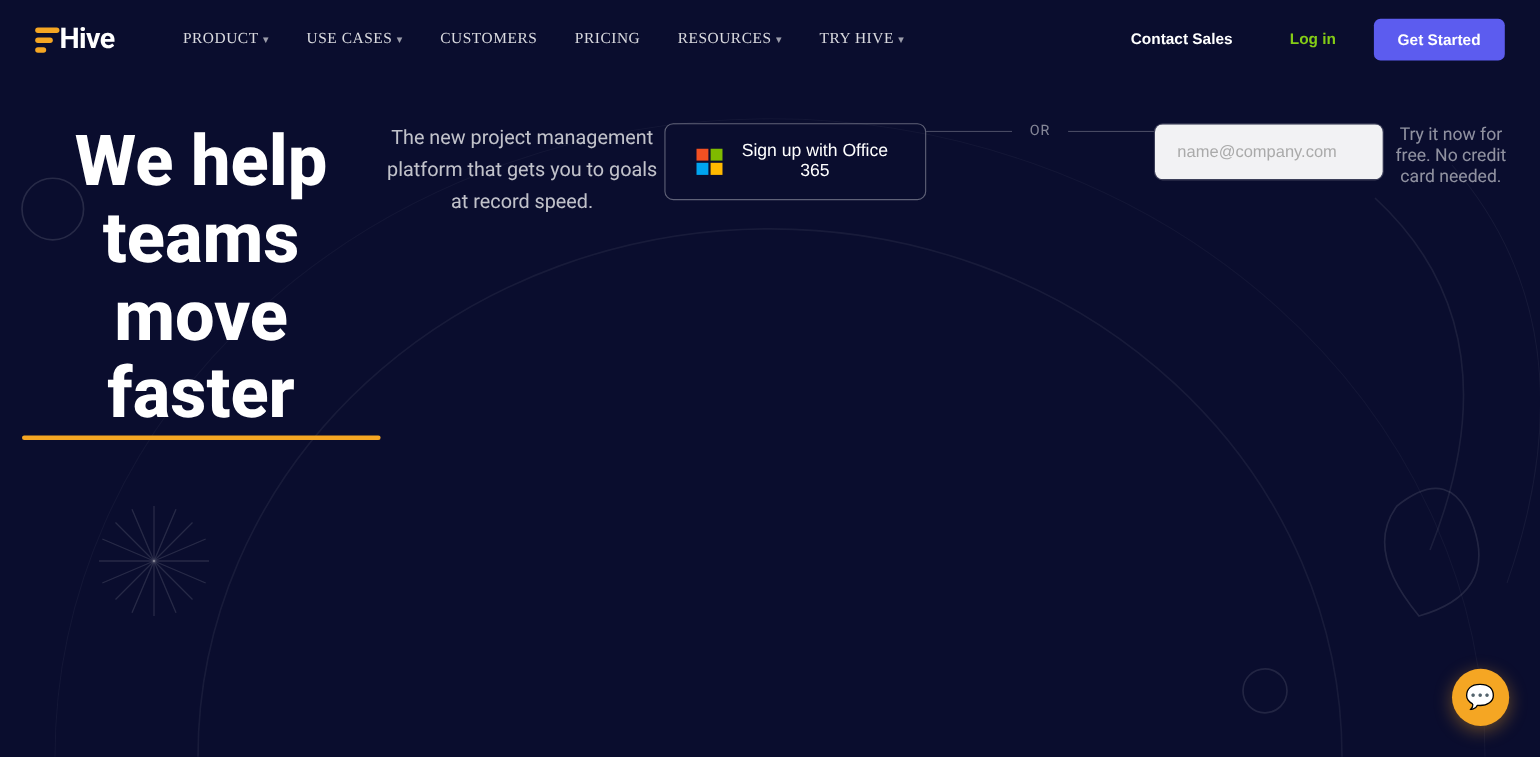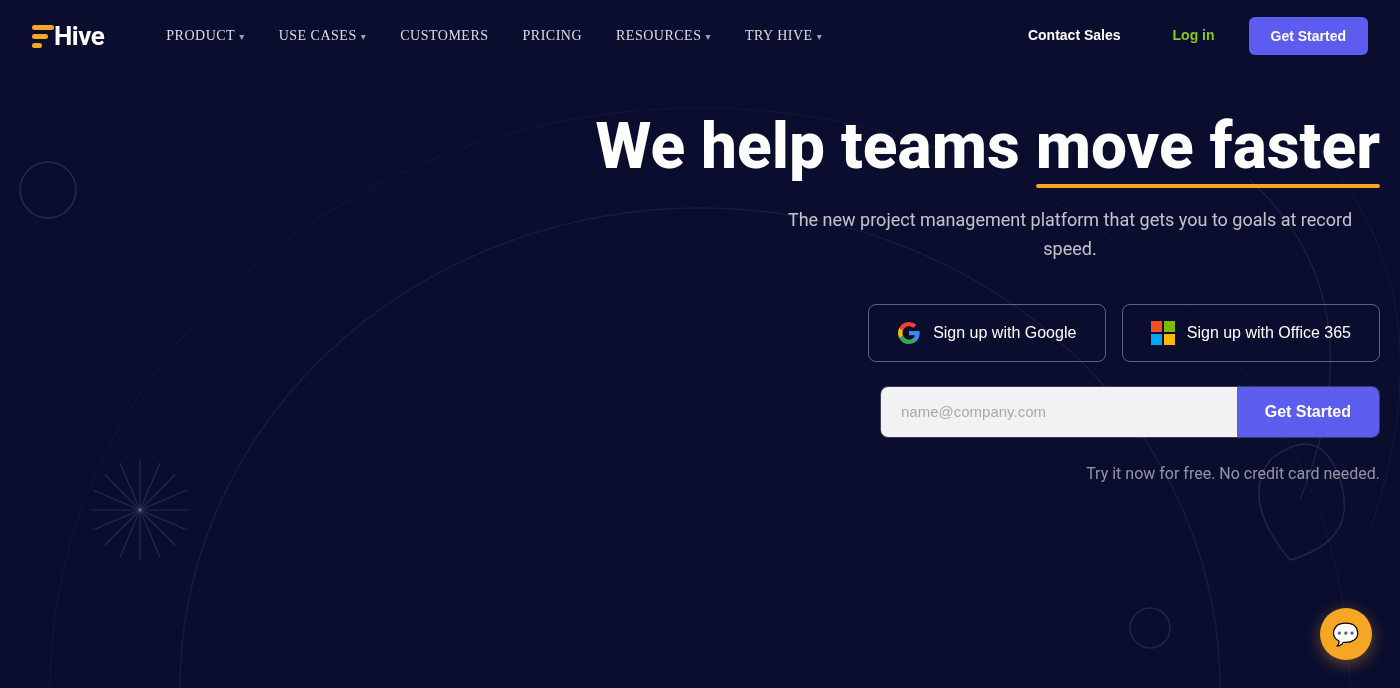--- a/index.html
+++ b/index.html
@@ -114,22 +114,22 @@
       color: #ffffff;
       background: #5c5cef;
       border: none;
       border-radius: 6px;
       cursor: pointer;
     }
 
     
     .hero {
       display: flex;
-      flex-direction: column;
-      align-items: flex-end;
+      flex-direction: row;
+      align-items: flex-start;
       text-align: center;
       padding: 40px 20px 0;
       position: relative;
       z-index: 5;
     }
 
     .hero-title {
       font-size: 64px;
       font-weight: 800;
       line-height: 1.1;
@@ -366,45 +366,39 @@
 </nav>
 
 <main class="hero">
   <h1 class="hero-title">
     <span>We help teams </span><span class="underline-word">move faster</span>
   </h1>
 
   <p class="hero-subtitle">The new project management platform that gets you to goals at record speed.</p>
 
   <div class="signup-buttons">
-    <button class="btn-social">
-      <span class="google-icon">
-        <svg width="22" height="22" viewBox="0 0 22 22" xmlns="http://www.w3.org/2000/svg">
-          <path d="M21.6 11.23c0-.74-.06-1.45-.18-2.13H11v4.03h5.95a5.08 5.08 0 01-2.21 3.34v2.77h3.58C20.37 17.44 21.6 14.6 21.6 11.23z" fill="#4285F4"></path>
-          <path d="M11 22c2.97 0 5.46-.98 7.28-2.66l-3.58-2.77c-.99.66-2.25 1.06-3.7 1.06-2.85 0-5.27-1.92-6.13-4.51H1.17v2.86A11 11 0 0011 22z" fill="#34A853"></path>
-          <path d="M4.87 13.12A6.6 6.6 0 014.52 11c0-.73.13-1.44.35-2.12V6.02H1.17A11 11 0 000 11c0 1.78.43 3.46 1.17 4.98l3.7-2.86z" fill="#FBBC05"></path>
-          <path d="M11 4.37c1.61 0 3.05.55 4.19 1.63l3.14-3.14A10.97 10.97 0 0011 0 11 11 0 001.17 6.02l3.7 2.86C5.73 6.29 8.15 4.37 11 4.37z" fill="#EA4335"></path>
-        </svg>
-      </span>
-      <span>Sign up with Google</span>
-    </button>
 
     <button class="btn-social">
       <span class="office-icon">
         <svg width="24" height="24" viewBox="0 0 24 24" xmlns="http://www.w3.org/2000/svg">
           <rect x="0" y="0" width="11" height="11" fill="#f25022"></rect>
           <rect x="13" y="0" width="11" height="11" fill="#7fba00"></rect>
           <rect x="0" y="13" width="11" height="11" fill="#00a4ef"></rect>
           <rect x="13" y="13" width="11" height="11" fill="#ffb900"></rect>
         </svg>
       </span>
       <span>Sign up with Office 365</span>
     </button>
   </div>
 
+  <div class="or-divider">
+    <div class="or-line"></div>
+    <span>OR</span>
+    <div class="or-line"></div>
+  </div>
 
   <div class="email-form">
     <input class="email-input" type="email" placeholder="name@company.com" style="">
     <button class="btn-get-started-main">Get Started</button>
   </div>
 
   <p class="form-note">Try it now for free. No credit card needed.</p>
 </main>
 
 <div class="chat-button">

